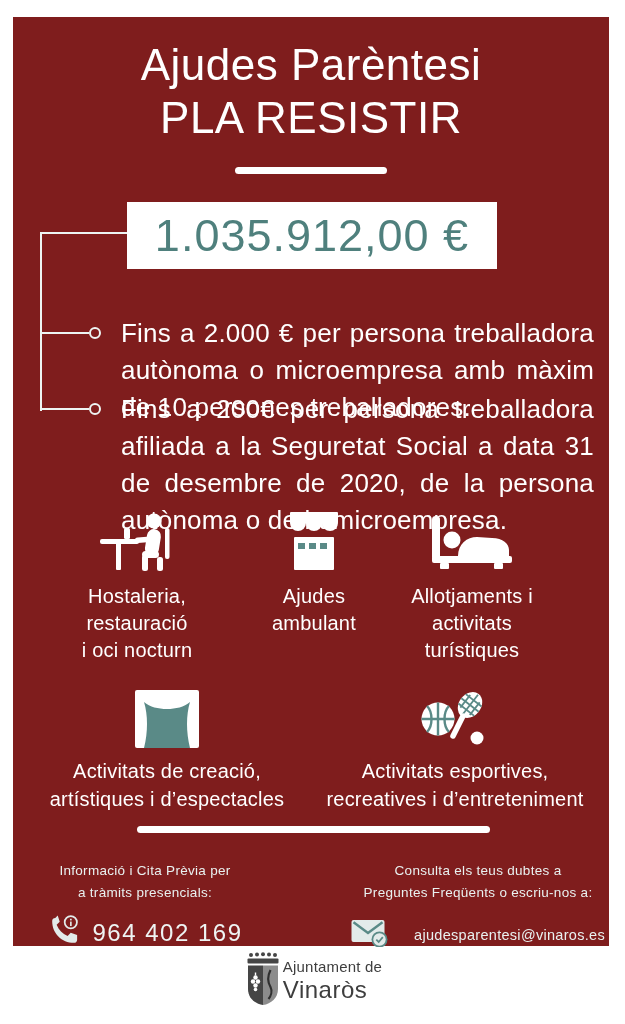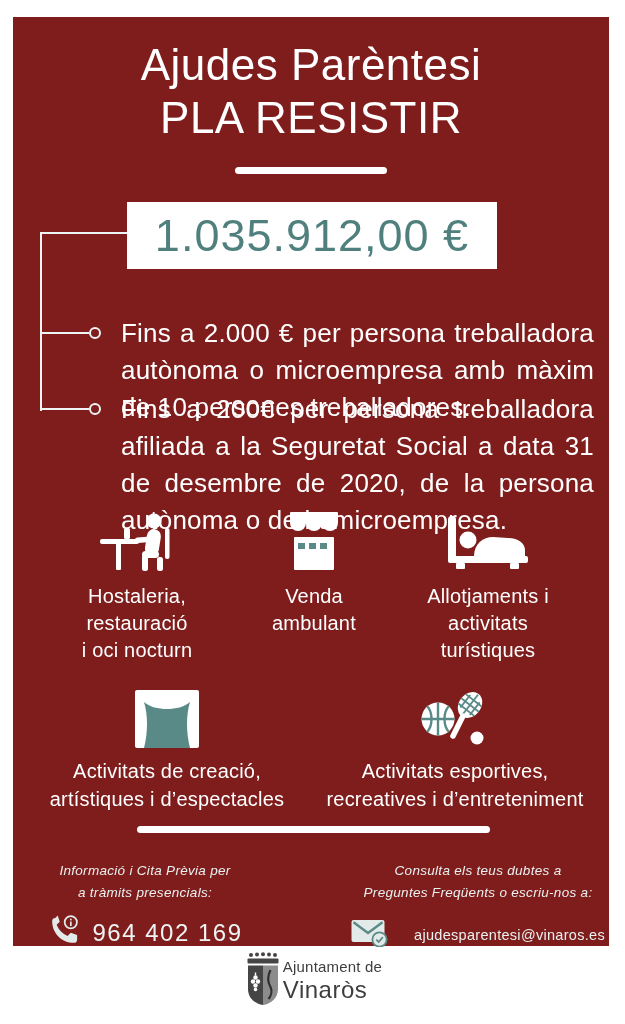--- a/index.html
+++ b/index.html
@@ -27,27 +27,27 @@
 
   .bullet { left:108px; width:473px; color:#fff; font-size:26px; line-height:37px; text-align:justify; font-weight:300; letter-spacing:0.2px; }
   .bullet1 { top:298px; }
   .bullet2 { top:374px; }
 
   .sector { text-align:center; color:#fff; }
   .sector .icn { display:flex; align-items:flex-end; justify-content:center; height:62px; }
   .sector .lbl { margin-top:9px; font-size:20px; line-height:27px; white-space:pre-line; font-weight:300; letter-spacing:0.2px; }
   .s1 { left:39px;  top:495px; width:170px; }
   .s2 { left:216px; top:495px; width:170px; }
-  .s3 { left:390px; top:495px; width:170px; }
+  .s3 { left:374px; top:495px; width:170px; }
   .s4 { left:22px;  top:669px; width:264px; }
   .s5 { left:309px; top:669px; width:266px; }
   .s4 .lbl, .s5 .lbl { line-height:28px; }
 
   .foot { text-align:center; color:#e9f1f0; }
-  .foot .hd { font-size:13.5px; line-height:22px; white-space:pre-line; font-weight:300; letter-spacing:0.3px;font-style:italic; }
+  .foot .hd { font-size:13.5px; line-height:22px; white-space:pre-line; font-weight:300; letter-spacing:0.3px; }
   .foot-left  { left:12px;  top:843px; width:240px; }
   .foot-right { left:340px; top:843px; width:250px; }
   .contact-row { margin-top:10px; display:flex; align-items:center; justify-content:center; gap:12px; }
   .phone-number { font-size:24px; letter-spacing:1.5px; font-weight:300; color:#eef4f3; }
   .email-address { font-size:14.5px; letter-spacing:0.3px; font-weight:300; color:#e9f1f0; }
 
   .logo-block { left:0; top:952px; width:625px; display:flex; align-items:center; justify-content:center; }
   .logo-text { color:#3e3e3e; text-align:left; }
   .logo-text .l1 { font-size:15px; line-height:17px; letter-spacing:0.2px; }
   .logo-text .l2 { font-size:24px; line-height:30px; letter-spacing:0.5px; }
@@ -105,21 +105,21 @@
           <rect x="5" y="0" width="48" height="11" rx="1"></rect>
           <circle cx="13" cy="11" r="8"></circle>
           <circle cx="29" cy="11" r="8"></circle>
           <circle cx="45" cy="11" r="8"></circle>
           <rect x="9" y="25" width="40" height="33" rx="1"></rect>
           <rect x="13" y="31" width="7" height="6" fill="#5a8a87"></rect>
           <rect x="24" y="31" width="7" height="6" fill="#5a8a87"></rect>
           <rect x="35" y="31" width="7" height="6" fill="#5a8a87"></rect>
         </svg>
       </div>
-      <div class="lbl">Venda
+      <div class="lbl">Ajudes
 ambulant</div>
     </div>
 
     <div class="abs sector s3">
       <div class="icn">
         <svg width="84" height="58" viewBox="0 0 84 58" fill="#fff">
           <rect x="2" y="0" width="8" height="44" rx="3.5"></rect>
           <circle cx="22" cy="24" r="8.5"></circle>
           <path d="M28,40 C28,28 37,21 47,21 L62,22 C73,22 79,28 79,34 L79,40 Z"></path>
           <rect x="2" y="40" width="80" height="7" rx="2"></rect>

